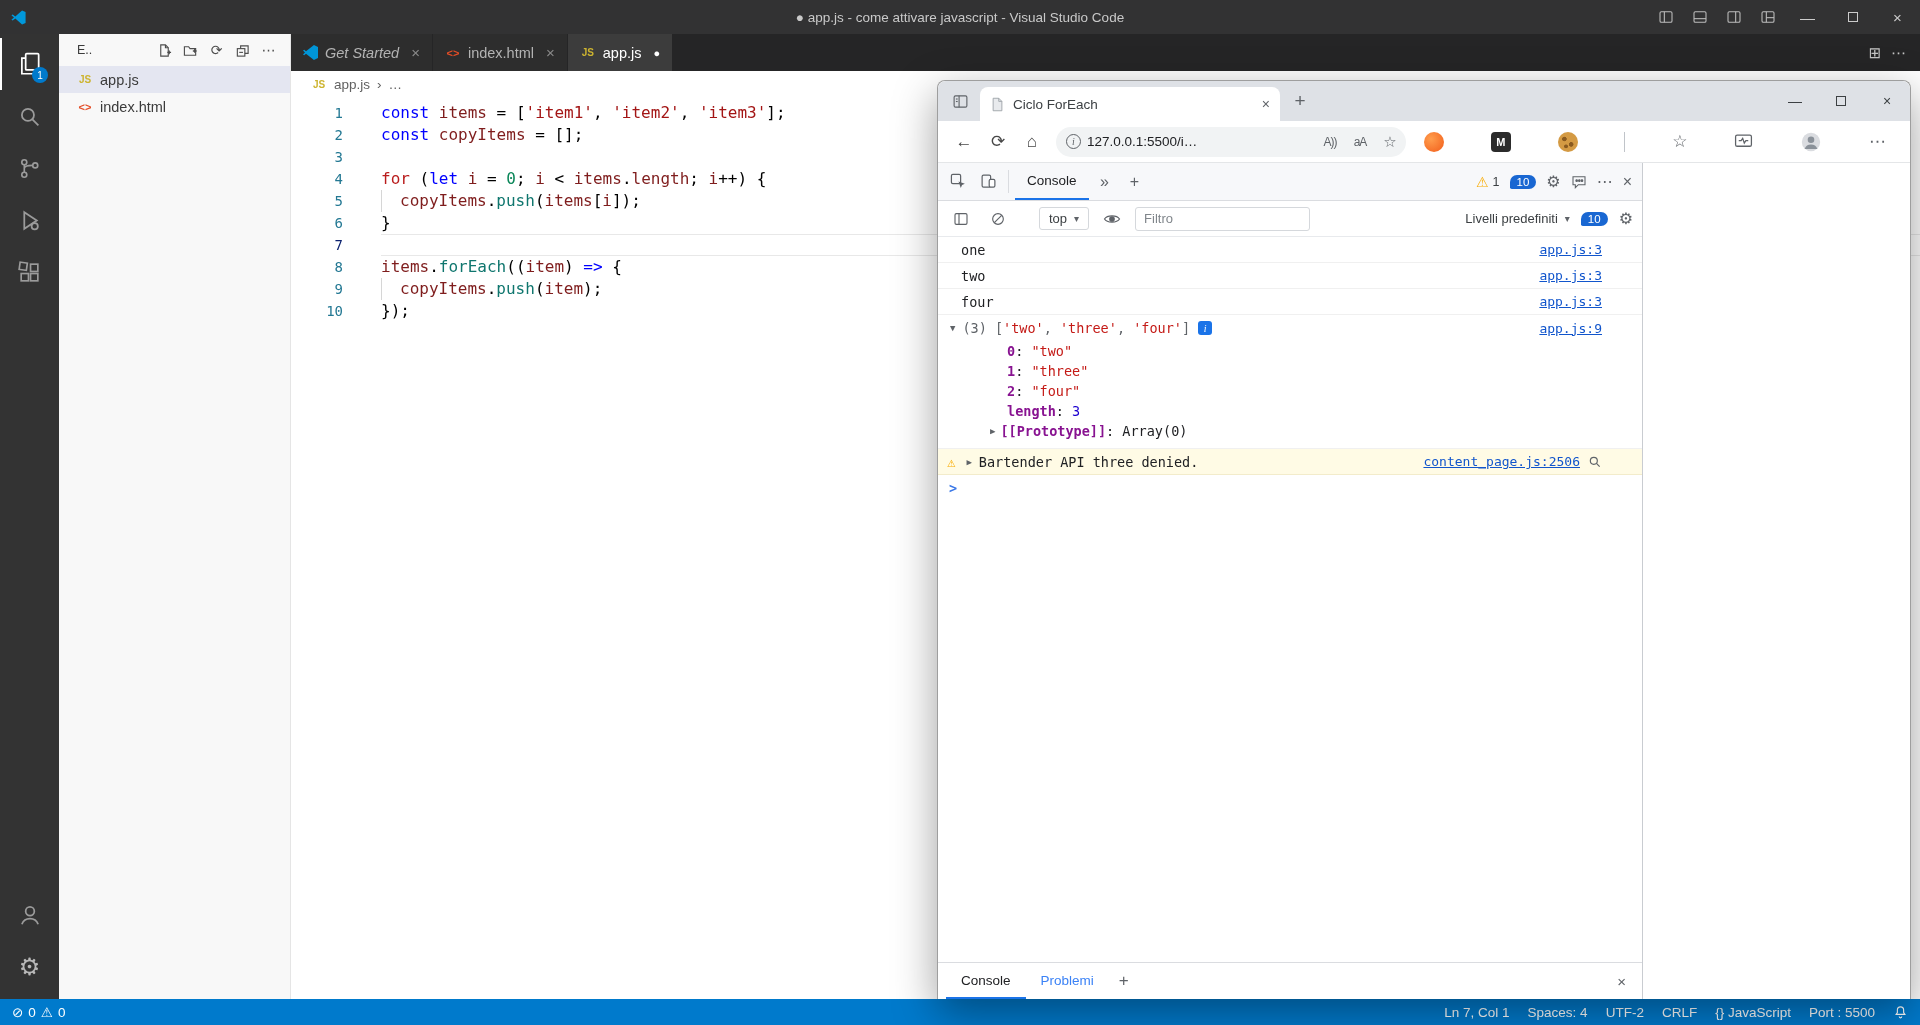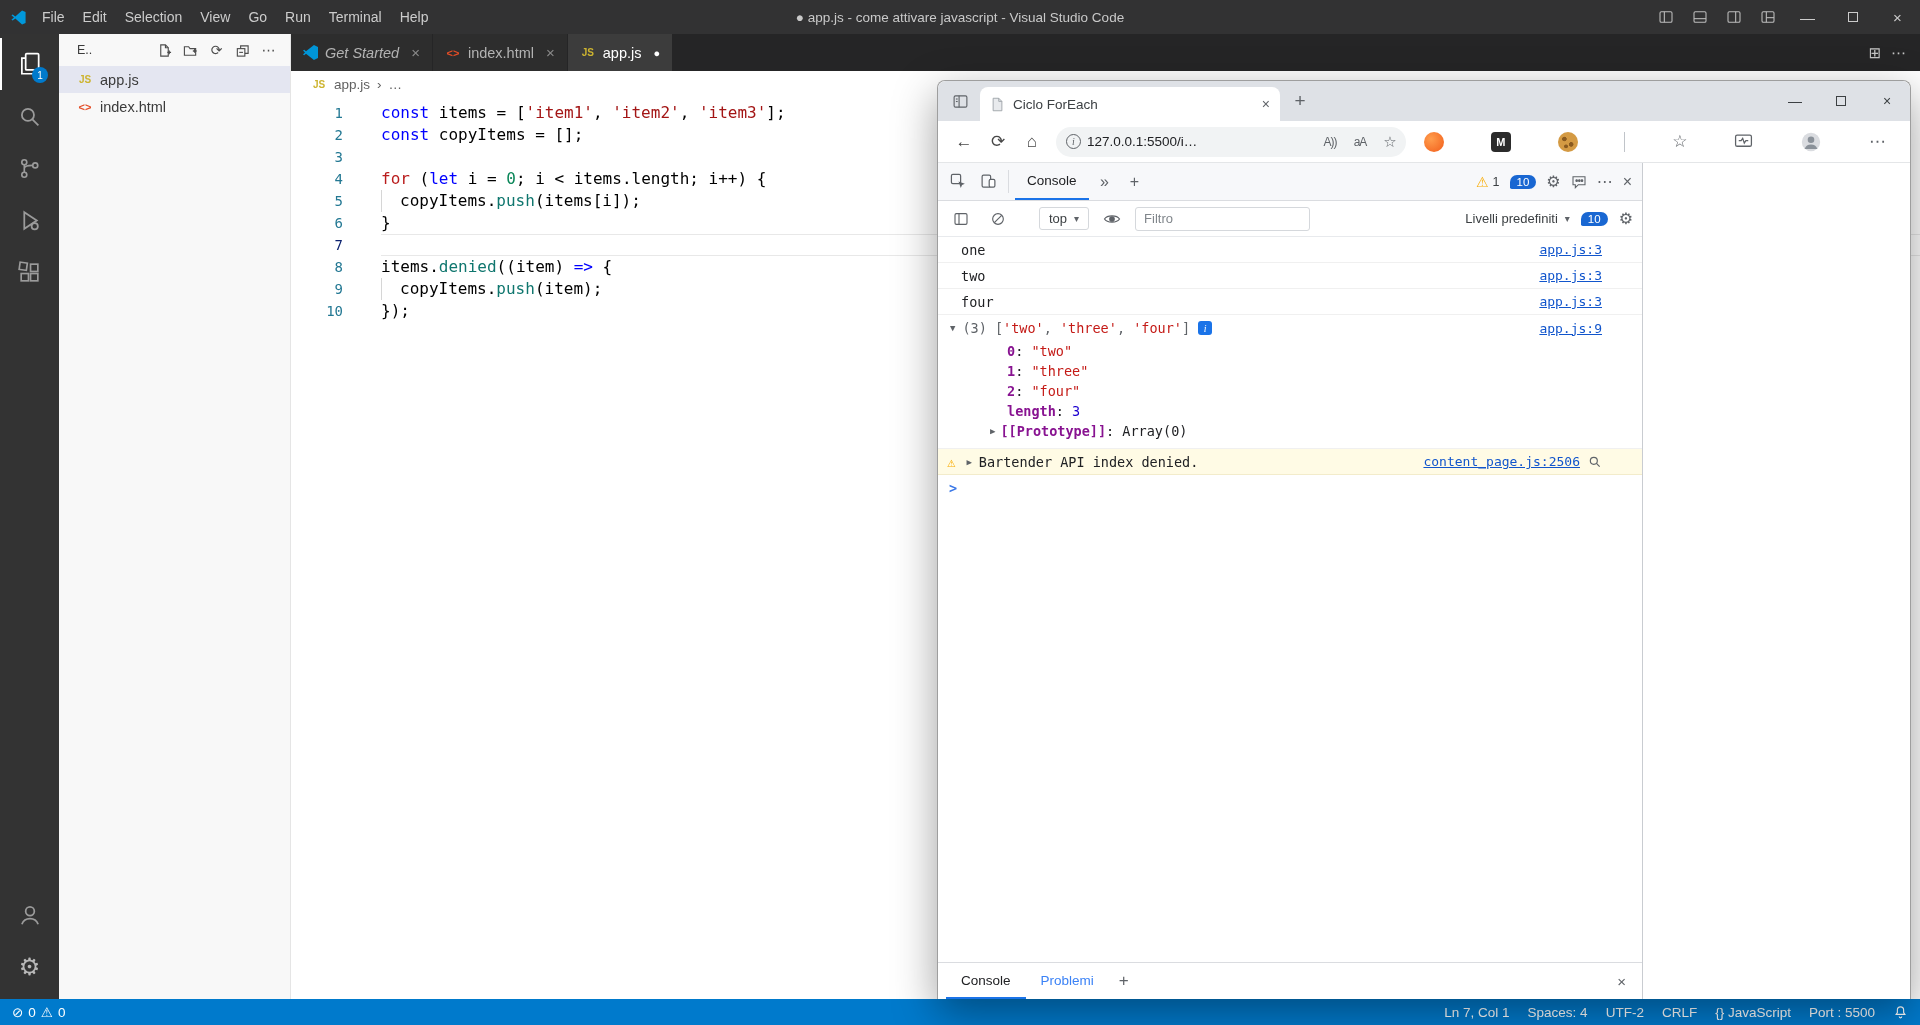--- a/index.html
+++ b/index.html
@@ -48,21 +48,21 @@
   .fi-html{color:#e44d26;font-weight:700;font-size:11px}
   .fi-vsc{width:15px;height:15px;flex:0 0 15px;background:#0095d7;clip-path:polygon(73% 0,100% 13%,100% 87%,73% 100%,20% 58%,8% 69%,0 63%,13% 50%,0 37%,8% 31%,20% 42%)}
 
   .editor{flex:1;padding-top:5px;font-family:"DejaVu Sans Mono",monospace;font-size:16px}
   .eline{display:flex;height:22px;line-height:22px}
   .ln{width:52px;text-align:right;color:#237893;font-size:14px}
   .eline.current .ln{color:#0b216f}
   .lcode{margin-left:38px;flex:1;white-space:pre;color:#000}
   .eline.current .lcode{box-shadow:inset 0 1px 0 #e8e8e8,inset 0 -1px 0 #e8e8e8}
   .iguide{display:inline-block;width:19px;height:22px;vertical-align:top;border-left:1px solid #d6d6d6}
-  .tk-kw{color:#0000ff}.tk-ct{color:#b91c1c}.tk-vr{color:#000000}.tk-st{color:#a31515}.tk-nm{color:#098658}.tk-fn{color:#0f766e}.tk-pl{color:#000}
+  .tk-kw{color:#0000ff}.tk-ct{color:#b91c1c}.tk-vr{color:#7f1d1d}.tk-st{color:#a31515}.tk-nm{color:#098658}.tk-fn{color:#0f766e}.tk-pl{color:#000}
 
   .statusbar{flex:0 0 26px;background:#007acc;color:#fff;display:flex;align-items:center;font-size:13.5px;padding:0 12px}
   .sb-left{display:flex;align-items:center;gap:5px}
   .sb-right{margin-left:auto;display:flex;align-items:center;gap:18px}
   .sb-item{white-space:nowrap}
 
   
   .browser{position:absolute;left:937px;top:80px;width:974px;height:919px;display:flex;flex-direction:column;background:#fff;border:1px solid #9e9e9e;border-bottom:none;border-radius:8px 8px 0 0;box-shadow:0 14px 44px rgba(0,0,0,.38)}
   .e-tabstrip{flex:0 0 40px;background:#dee1e6;border-radius:8px 8px 0 0;display:flex;align-items:flex-end;padding-left:8px}
   .vtabs-btn{width:28px;height:28px;margin:0 6px 6px 0;display:flex;align-items:center;justify-content:center;color:#5f6368}
@@ -142,30 +142,20 @@
 </style>
 </head>
 <body>
 
 <div class="vscode">
 
   <div class="titlebar">
     <svg class="vs-logo" width="17" height="17" viewBox="0 0 24 24">
         <path d="M17 2 L7.5 10.6 3.8 7.8 2 8.7 5.6 12 2 15.3 3.8 16.2 7.5 13.4 17 22 22 19.6 V4.4 Z" fill="#0098db"></path>
       </svg>
-    <div class="menus" id="menus">
-        <div class="menu-item">File</div>
-        <div class="menu-item">Edit</div>
-        <div class="menu-item">Selection</div>
-        <div class="menu-item">View</div>
-        <div class="menu-item">Go</div>
-        <div class="menu-item">Run</div>
-        <div class="menu-item">Terminal</div>
-        <div class="menu-item">Help</div>
-      </div>
     <div class="tb-title">● app.js - come attivare javascript - Visual Studio Code</div>
     <div class="tb-right">
       <div class="tb-ic">
           <svg width="16" height="16" viewBox="0 0 24 24" fill="none" stroke="#bdbdbd" stroke-width="1.6">
             <rect x="3" y="4" width="18" height="16" rx="2"></rect>
             <line x1="9.5" y1="4" x2="9.5" y2="20"></line>
           </svg>
         </div>
       <div class="tb-ic">
           <svg width="16" height="16" viewBox="0 0 24 24" fill="none" stroke="#bdbdbd" stroke-width="1.6">
@@ -338,21 +328,21 @@
           <div class="eline">
             <span class="ln">6</span>
             <span class="lcode"><span class="tk-pl">}</span></span>
           </div>
           <div class="eline current">
             <span class="ln">7</span>
             <span class="lcode"></span>
           </div>
           <div class="eline">
             <span class="ln">8</span>
-            <span class="lcode"><span class="tk-vr">items</span><span class="tk-pl">.</span><span class="tk-fn">denied</span><span class="tk-pl">((</span><span class="tk-vr">item</span><span class="tk-pl">) </span><span class="tk-kw">=&gt;</span><span class="tk-pl"> {</span></span>
+            <span class="lcode"><span class="tk-vr">items</span><span class="tk-pl">.</span><span class="tk-fn">forEach</span><span class="tk-pl">((</span><span class="tk-vr">item</span><span class="tk-pl">) </span><span class="tk-kw">=&gt;</span><span class="tk-pl"> {</span></span>
           </div>
           <div class="eline">
             <span class="ln">9</span>
             <span class="lcode"><span class="iguide"></span><span class="tk-vr">copyItems</span><span class="tk-pl">.</span><span class="tk-fn">push</span><span class="tk-pl">(</span><span class="tk-vr">item</span><span class="tk-pl">);</span></span>
           </div>
           <div class="eline">
             <span class="ln">10</span>
             <span class="lcode"><span class="tk-pl">});</span></span>
           </div>
         </div>
@@ -558,21 +548,21 @@
             <div class="c-child proto">
               <span class="c-caret sm">▶</span>
               <span class="c-key">[[Prototype]]</span>
               <span class="c-colon">:&nbsp;</span>
               <span class="c-val dark">Array(0)</span>
             </div>
           </div>
           <div class="c-row warn">
             <span class="warn-ic">⚠</span>
             <span class="c-caret">▶</span>
-            <span class="c-text">Bartender API index denied.</span>
+            <span class="c-text">Bartender API three denied.</span>
             <span class="c-src">content_page.js:2506<svg class="mag" viewBox="0 0 24 24" width="14" height="14">
                 <circle cx="10" cy="10" r="6" fill="none" stroke="#5f6368" stroke-width="2"></circle>
                 <line x1="14.5" y1="14.5" x2="20" y2="20" stroke="#5f6368" stroke-width="2"></line>
               </svg></span>
           </div>
           <div class="c-prompt">
             <span class="prompt-ch">&gt;</span>
           </div>
         </div>
 

